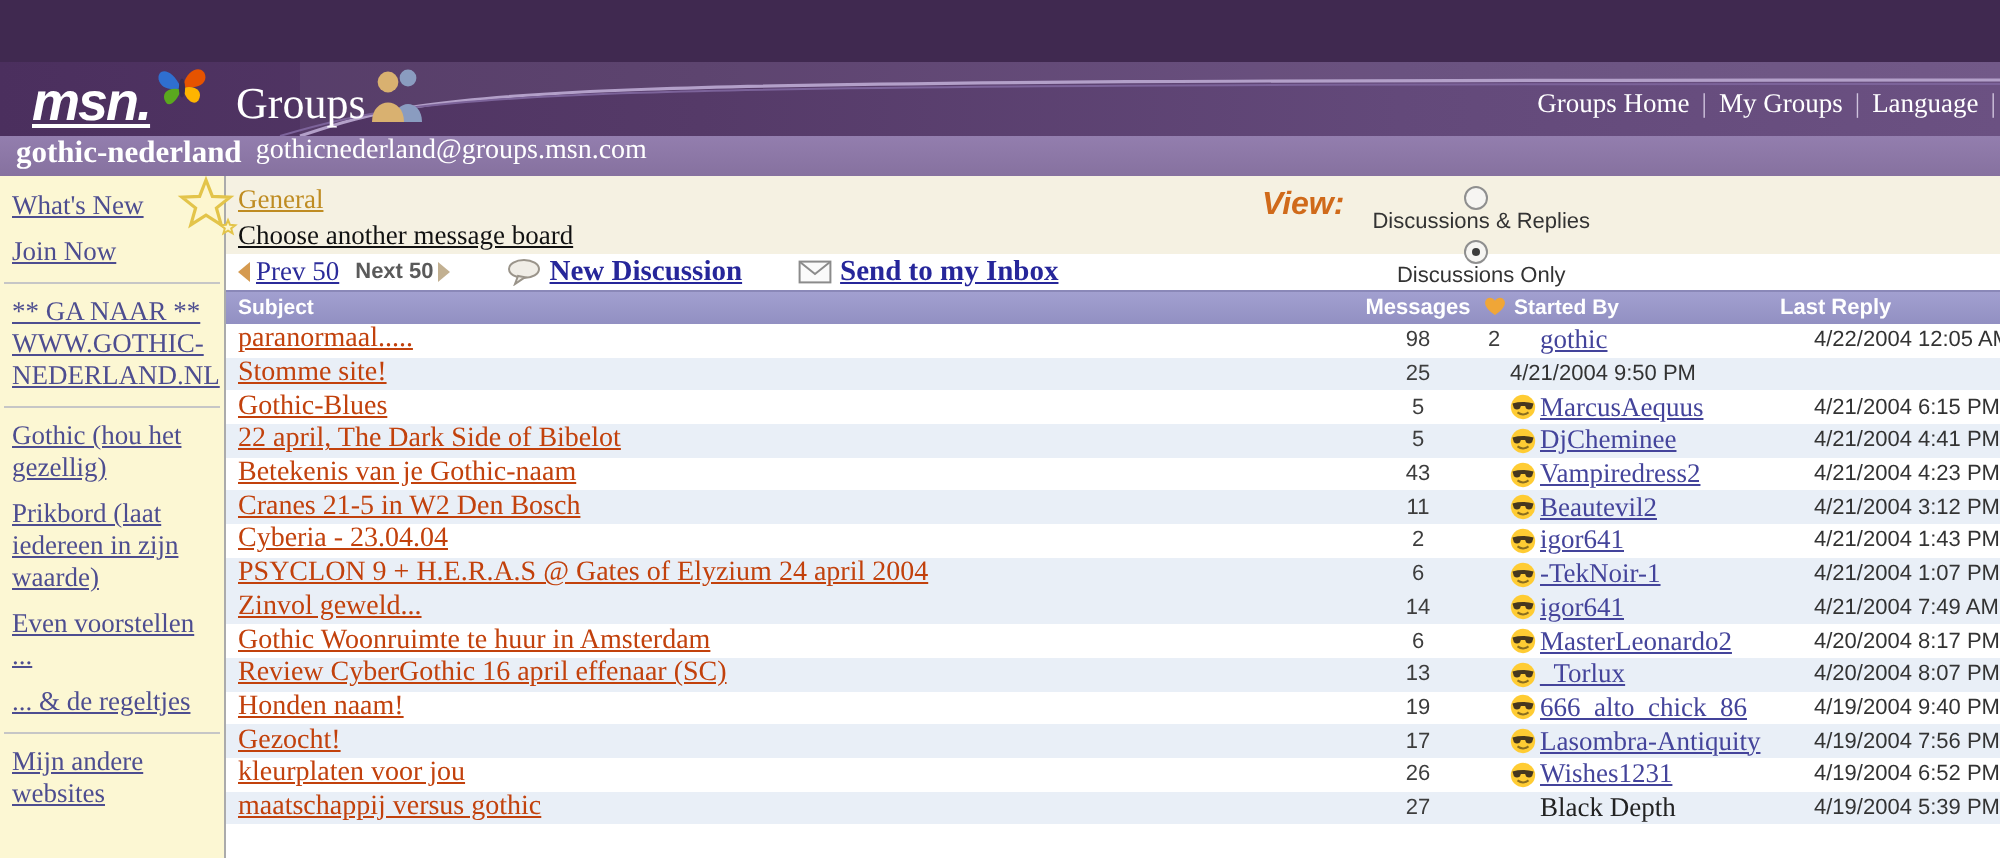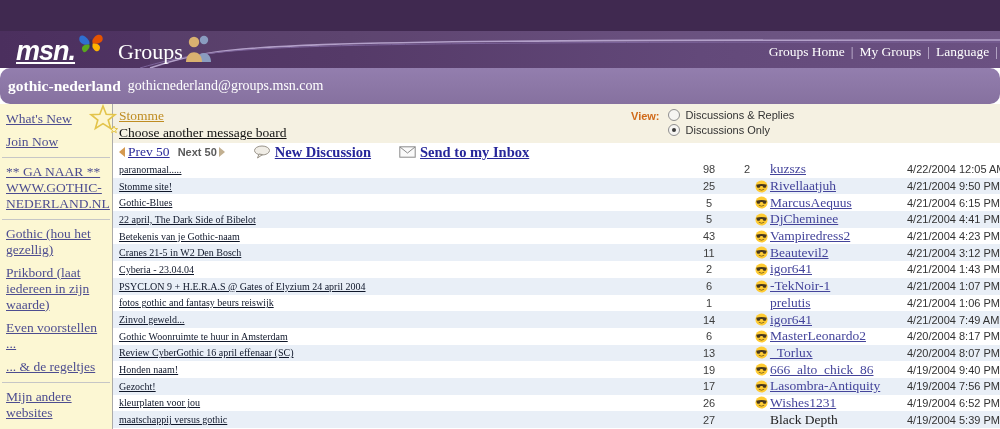--- a/index.html
+++ b/index.html
@@ -15,22 +15,22 @@
   .msn-text{font-family:"Liberation Sans",sans-serif;font-weight:bold;font-style:italic;
             color:#fff;font-size:27px;line-height:28px;letter-spacing:-1px;text-decoration:underline;}
   .butterfly{margin-left:1px;margin-bottom:8px;}
   .groups-text{color:#fff;font-size:22px;line-height:26px;margin-left:12px;}
   .people{position:absolute;left:183px;bottom:2px;}
   .top-nav{position:absolute;right:2px;bottom:8px;color:#fff;font-size:13.5px;white-space:nowrap;}
   .nav-item{color:#fff;margin:0 6px;cursor:pointer;}
   .nav-sep{color:#cfc3dd;}
 
   
-  .group-bar{height:36px;background:linear-gradient(180deg,#937eae,#86719f);
-             display:flex;align-items:center;padding-left:8px;color:#fff;border-radius:10px;}
+  .group-bar{height:20px;background:linear-gradient(180deg,#937eae,#86719f);
+             display:flex;padding-left:8px;color:#fff;}
   .group-name{font-weight:bold;font-size:15.5px;}
   .group-email{font-size:14px;margin-left:7px;}
 
   
   .content{display:flex;height:341px;border-radius:11px;}
   .sidebar{position:relative;width:113px;flex:0 0 113px;background:#fcf7d3;
            border-right:1px solid #ababab;padding-top:4px;box-sizing:border-box;}
   .star{position:absolute;top:0px;right:-8px;z-index:3;}
   .side-link{display:block;color:#4d4d90;text-decoration:underline;font-size:13.5px;
              line-height:16px;margin:3px 0 7px 0;padding:0 2px 0 6px;cursor:pointer;}
@@ -38,22 +38,22 @@
 
   .main{flex:1;display:flex;flex-direction:column;min-width:0;}
 
   
   .top-strip{position:relative;height:39px;background:#f5f1e2;padding-left:6px;box-sizing:border-box;}
   .board-title{display:inline-block;color:#bf8c22;text-decoration:underline;font-size:13.5px;
                margin-top:4px;cursor:pointer;}
   .choose-link{display:block;color:#111;text-decoration:underline;font-size:13.5px;margin-top:1px;cursor:pointer;}
   .view-block{position:absolute;left:518px;top:5px;display:flex;}
   .view-label{font-family:"Liberation Sans",sans-serif;font-weight:bold;color:#d06a1a;
-              font-size:11px;margin-right:8px;margin-top:1px;}
-  .radio-row{display:flex;align-items:center;margin-bottom:3px;cursor:pointer;}
+              font-size:16px;margin-right:8px;margin-top:1px;font-style:italic;}
+  .radio-row{display:flex;align-items:center;margin-bottom:3px;cursor:pointer;flex-direction:column;}
   .radio{width:10px;height:10px;border:1px solid #8f8f8f;border-radius:50%;
          background:#f6f5f2;display:inline-flex;align-items:center;justify-content:center;}
   .radio.sel::after{content:"";width:4px;height:4px;border-radius:50%;background:#3c3c3c;}
   .radio-label{font-family:"Liberation Sans",sans-serif;font-size:11px;color:#333;margin-left:6px;}
 
   
   .toolbar{height:18px;background:#fff;display:flex;align-items:center;}
   .tri-left{width:0;height:0;border-top:5px solid transparent;border-bottom:5px solid transparent;
             border-right:6px solid #d59a50;margin-left:6px;}
   .tri-right{width:0;height:0;border-top:5px solid transparent;border-bottom:5px solid transparent;
@@ -63,22 +63,22 @@
   .tb-icon{margin-left:28px;}
   .tb-link{color:#26269a;font-weight:bold;text-decoration:underline;font-size:14.5px;margin-left:4px;cursor:pointer;}
 
   
   .thead{height:17px;background:linear-gradient(180deg,#a2a0d0,#9290c2);display:flex;align-items:center;
          color:#fff;font-family:"Liberation Sans",sans-serif;font-weight:bold;font-size:10.5px;
          border-top:1px solid #8a88b8;box-sizing:border-box;}
   .trow{height:16.7px;display:flex;align-items:center;background:#fff;}
   .trow.alt{background:#e9eff7;}
   .c-subject{width:566px;flex:0 0 566px;padding-left:6px;box-sizing:border-box;
-             white-space:nowrap;overflow:hidden;color:#0f172a;text-decoration:underline;
-             font-size:10px;cursor:pointer;}
+             white-space:nowrap;overflow:hidden;color:#c2410c;text-decoration:underline;
+             font-size:14px;cursor:pointer;}
   .h-subject{text-decoration:none;color:#fff;font-size:10.5px;cursor:default;}
   .c-msgs{width:60px;flex:0 0 60px;text-align:center;font-family:"Liberation Sans",sans-serif;
           font-size:11px;color:#3d3d3d;}
   .h-msgs{font-weight:bold;color:#fff;}
   .c-hearts{width:16px;flex:0 0 16px;text-align:center;font-family:"Liberation Sans",sans-serif;
             font-size:11px;color:#3d3d3d;}
   .c-started{width:152px;flex:0 0 152px;display:flex;align-items:center;overflow:hidden;}
   .icon-slot{width:15px;flex:0 0 15px;display:inline-flex;align-items:center;}
   .starter-link{color:#44449b;text-decoration:underline;font-size:13.5px;white-space:nowrap;cursor:pointer;}
   .starter-plain{color:#222;font-size:13.5px;white-space:nowrap;}
@@ -145,21 +145,21 @@
           <a class="side-link">Even voorstellen ...</a>
           <a class="side-link">... &amp; de regeltjes</a>
           <div class="side-divider"></div>
           <a class="side-link">Mijn andere websites</a>
         </div>
     </div>
 
     <div class="main">
 
       <div class="top-strip">
-        <a class="board-title">Stomme</a>
+        <a class="board-title">General</a>
         <a class="choose-link">Choose another message board</a>
         <div class="view-block">
           <span class="view-label">View:</span>
           <div id="view-options">
               <div class="radio-row">
                 <span class="radio"></span>
                 <span class="radio-label">Discussions &amp; Replies</span>
               </div>
               <div class="radio-row">
                 <span class="radio sel"></span>
@@ -179,46 +179,47 @@
           <path d="M6 9 L4.5 13 L9.5 9.6 Z" fill="#f0ede6" stroke="#9a948a" stroke-width="1"></path>
         </svg>
         <a class="tb-link">New Discussion</a>
         <svg class="tb-icon" width="17" height="12" viewBox="0 0 17 12">
           <rect x="0.8" y="0.8" width="15.4" height="10.4" fill="#fafafa" stroke="#8b8b8b" stroke-width="1"></rect>
           <path d="M1 1 L8.5 7 L16 1" fill="none" stroke="#8b8b8b" stroke-width="1"></path>
         </svg>
         <a class="tb-link">Send to my Inbox</a>
       </div>
 
+      <div class="thead">
+        <span class="c-subject h-subject">Subject</span>
+        <span class="c-msgs h-msgs">Messages</span>
+        <span class="c-hearts">
+          <svg width="11" height="10" viewBox="0 0 12 11" style="vertical-align:-1px;">
+            <path d="M6 10.5 C1 7 0 4.5 0.8 2.6 C1.6 0.7 4.4 0.3 6 2.6 C7.6 0.3 10.4 0.7 11.2 2.6 C12 4.5 11 7 6 10.5 Z" fill="#f0a637"></path>
+          </svg>
+        </span>
+        <span class="h-started">Started By</span>
+        <span class="c-last h-last" style="margin-left:auto;">Last Reply</span>
+      </div>
 
       <div id="rows">
           <div class="trow">
             <a class="c-subject">paranormaal.....</a>
             <span class="c-msgs">98</span>
             <span class="c-hearts">2</span>
             <span class="c-started">
               <span class="icon-slot"></span>
-              <a class="starter-link">kuzszs</a>
+              <a class="starter-link">gothic</a>
             </span>
             <span class="c-last">4/22/2004 12:05 AM</span>
           </div>
           <div class="trow alt">
             <a class="c-subject">Stomme site!</a>
             <span class="c-msgs">25</span>
             <span class="c-hearts"></span>
-            <span class="c-started">
-              <span class="icon-slot">
-                <svg width="13" height="13" viewBox="0 0 16 16">
-                  <circle cx="8" cy="8" r="7.5" fill="#ffcc33"></circle>
-                  <path d="M1.5 5.8 Q8 4 14.5 5.8 L13.6 8.8 Q11.8 10.3 9.9 8.9 L9.3 7.4 L6.7 7.4 L6.1 8.9 Q4.2 10.3 2.4 8.8 Z" fill="#46371f"></path>
-                  <path d="M4.6 11.3 Q8 13.8 11.4 11.3" stroke="#8a6d1f" stroke-width="1.2" fill="none"></path>
-                </svg>
-              </span>
-              <a class="starter-link">Rivellaatjuh</a>
-            </span>
             <span class="c-last">4/21/2004 9:50 PM</span>
           </div>
           <div class="trow">
             <a class="c-subject">Gothic-Blues</a>
             <span class="c-msgs">5</span>
             <span class="c-hearts"></span>
             <span class="c-started">
               <span class="icon-slot">
                 <svg width="13" height="13" viewBox="0 0 16 16">
                   <circle cx="8" cy="8" r="7.5" fill="#ffcc33"></circle>
@@ -302,30 +303,20 @@
               <span class="icon-slot">
                 <svg width="13" height="13" viewBox="0 0 16 16">
                   <circle cx="8" cy="8" r="7.5" fill="#ffcc33"></circle>
                   <path d="M1.5 5.8 Q8 4 14.5 5.8 L13.6 8.8 Q11.8 10.3 9.9 8.9 L9.3 7.4 L6.7 7.4 L6.1 8.9 Q4.2 10.3 2.4 8.8 Z" fill="#46371f"></path>
                   <path d="M4.6 11.3 Q8 13.8 11.4 11.3" stroke="#8a6d1f" stroke-width="1.2" fill="none"></path>
                 </svg>
               </span>
               <a class="starter-link">-TekNoir-1</a>
             </span>
             <span class="c-last">4/21/2004 1:07 PM</span>
-          </div>
-          <div class="trow">
-            <a class="c-subject">fotos gothic and fantasy beurs reiswijk</a>
-            <span class="c-msgs">1</span>
-            <span class="c-hearts"></span>
-            <span class="c-started">
-              <span class="icon-slot"></span>
-              <a class="starter-link">prelutis</a>
-            </span>
-            <span class="c-last">4/21/2004 1:06 PM</span>
           </div>
           <div class="trow alt">
             <a class="c-subject">Zinvol geweld...</a>
             <span class="c-msgs">14</span>
             <span class="c-hearts"></span>
             <span class="c-started">
               <span class="icon-slot">
                 <svg width="13" height="13" viewBox="0 0 16 16">
                   <circle cx="8" cy="8" r="7.5" fill="#ffcc33"></circle>
                   <path d="M1.5 5.8 Q8 4 14.5 5.8 L13.6 8.8 Q11.8 10.3 9.9 8.9 L9.3 7.4 L6.7 7.4 L6.1 8.9 Q4.2 10.3 2.4 8.8 Z" fill="#46371f"></path>

